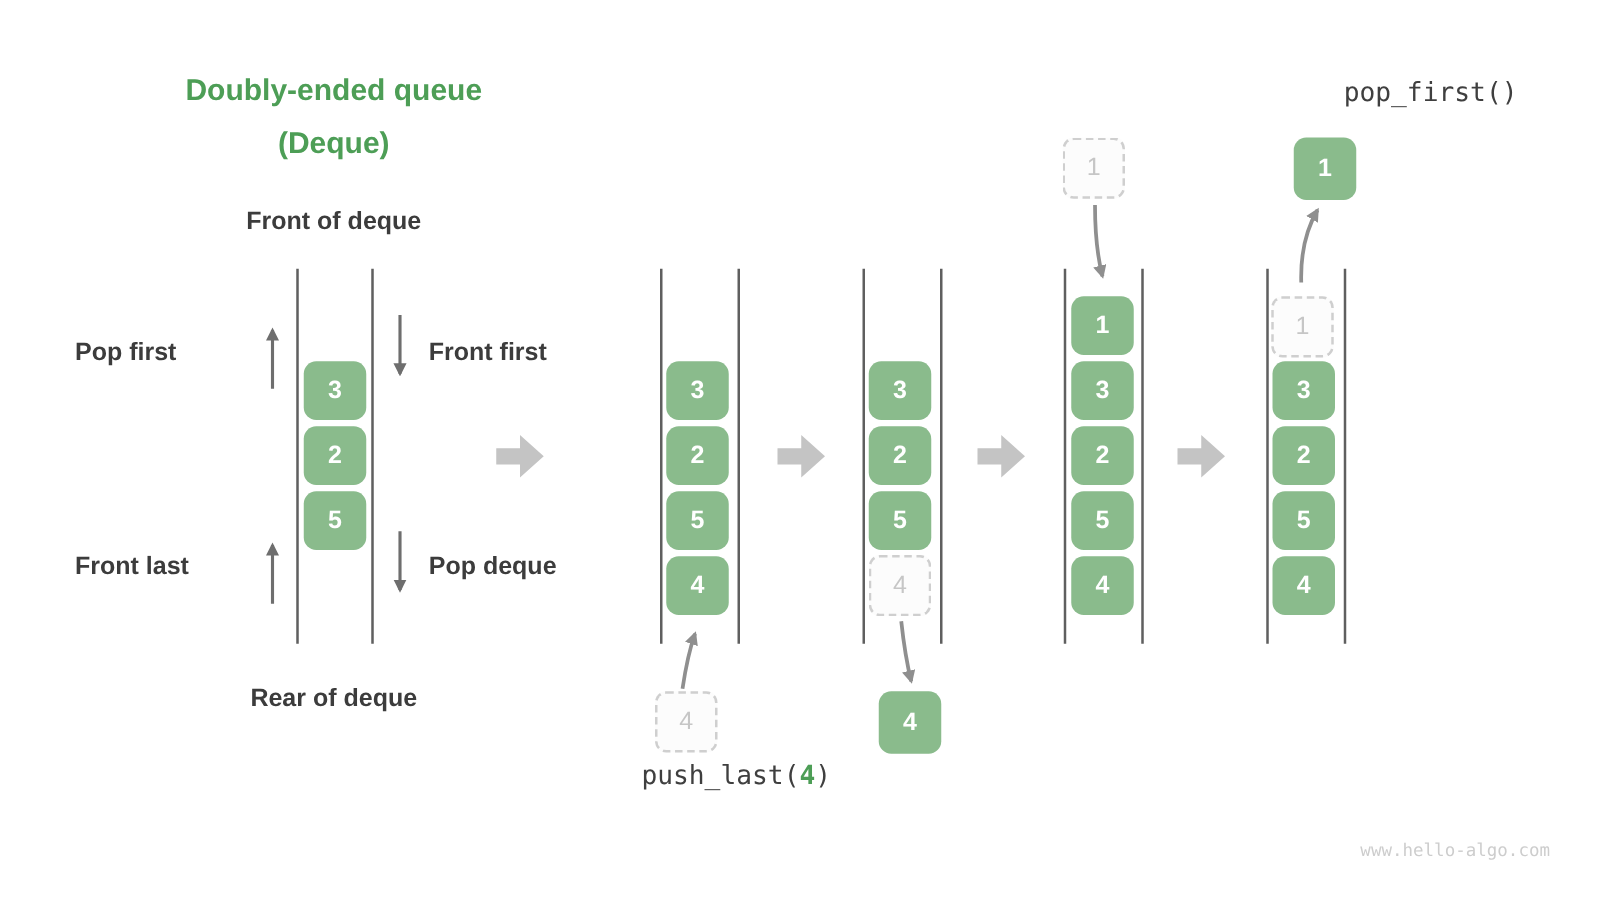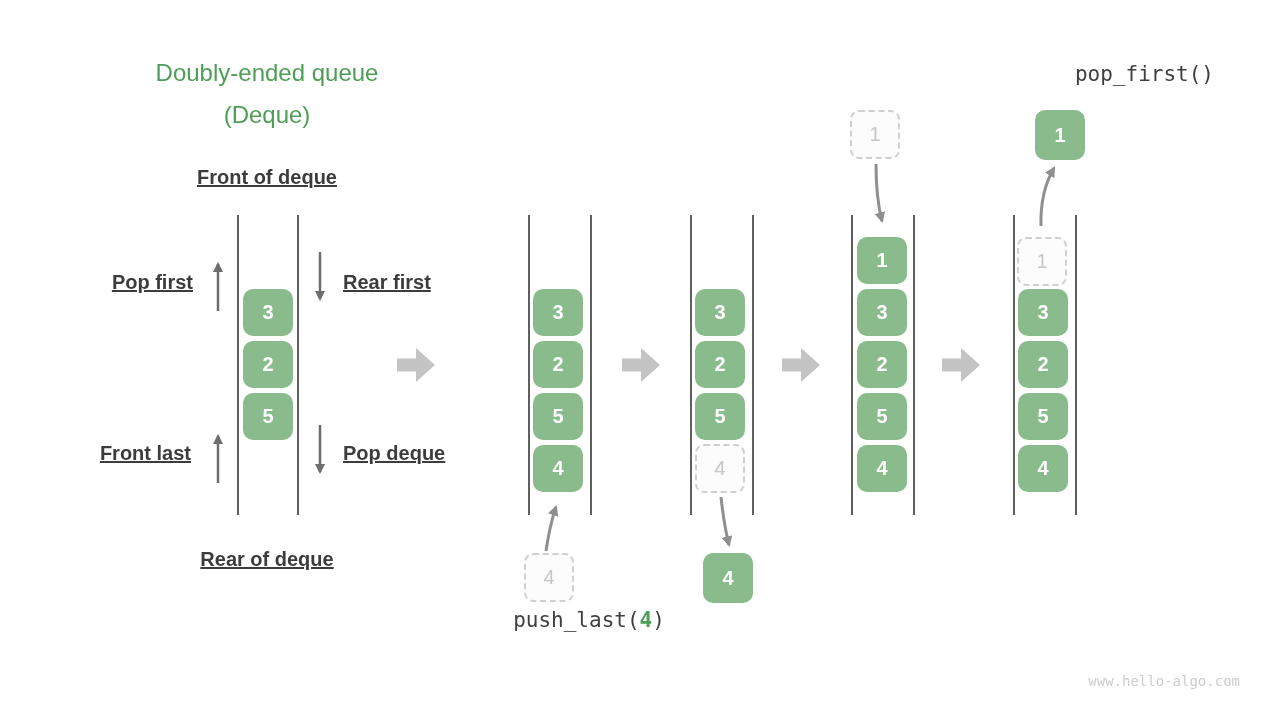--- a/index.html
+++ b/index.html
@@ -14,27 +14,27 @@
     --watermark:#cdcdcd;
   }
   html,body{margin:0;padding:0;background:#ffffff;}
   .canvas{
     position:relative;width:1280px;height:720px;background:#ffffff;overflow:hidden;
     font-family:"Liberation Sans",sans-serif;
   }
   .abs{position:absolute;}
   .title{
     left:100px;top:52px;width:334px;text-align:center;
-    font-size:24px;font-weight:normal;line-height:42px;color:var(--accent-green);
+    font-size:24px;font-weight:bold;line-height:42px;color:var(--accent-green);
   }
   .side-label{
-    font-size:20px;font-weight:bold;color:var(--dark-text);line-height:24px;text-decoration:underline;
+    font-size:20px;font-weight:bold;color:var(--dark-text);line-height:24px;
   }
   .centered{text-align:center;}
-  .right-al{text-align:right;}
+  .right-al{text-align:left;}
   .wall{
     position:absolute;top:215px;width:1.5px;height:300px;background:var(--wall-gray);
   }
   .cell{
     position:absolute;width:50px;height:47px;border-radius:10px;
     background:var(--cell-green);color:#ffffff;
     font-size:20px;font-weight:bold;line-height:47px;text-align:center;
     box-sizing:border-box;
   }
   .cell.ghost{
@@ -84,21 +84,21 @@
 
   <div class="abs title">
     <div>Doubly-ended queue</div>
     <div>(Deque)</div>
   </div>
 
   <div class="abs side-label centered" style="left:100px;top:165px;width:334px;">Front of deque</div>
   <div class="abs side-label centered" style="left:100px;top:547px;width:334px;">Rear of deque</div>
 
   <div class="abs side-label right-al" style="left:60px;top:270px;width:133px;">Pop first</div>
-  <div class="abs side-label" style="left:343px;top:270px;width:140px;">Rear first</div>
+  <div class="abs side-label" style="left:343px;top:270px;width:140px;">Front first</div>
   <div class="abs side-label right-al" style="left:60px;top:441px;width:131px;">Front last</div>
   <div class="abs side-label" style="left:343px;top:441px;width:140px;">Pop deque</div>
 
   <div>
     <div class="wall" style="left:237px;"></div>
     <div class="wall" style="left:297px;"></div>
     <div class="cell" style="left:243px;top:289px;">3</div>
     <div class="cell" style="left:243px;top:341px;">2</div>
     <div class="cell" style="left:243px;top:393px;">5</div>
   </div>

